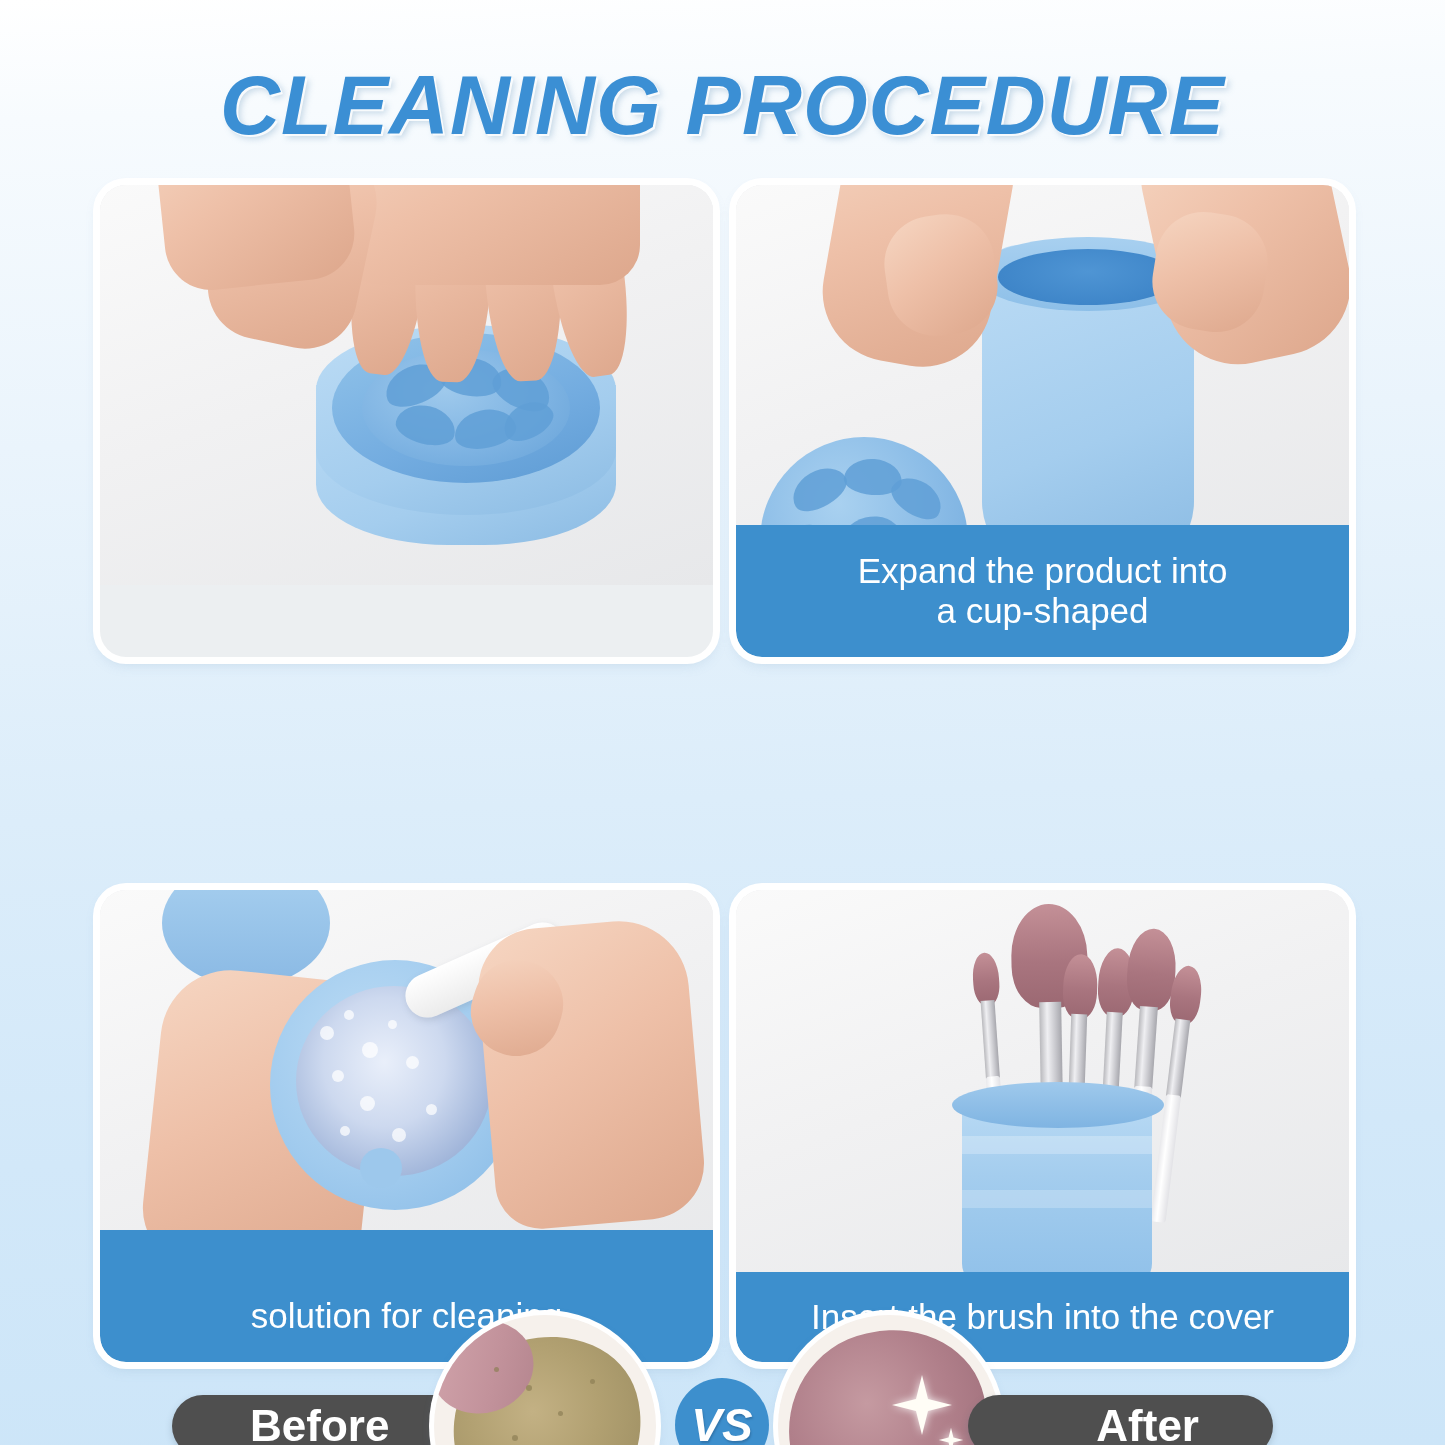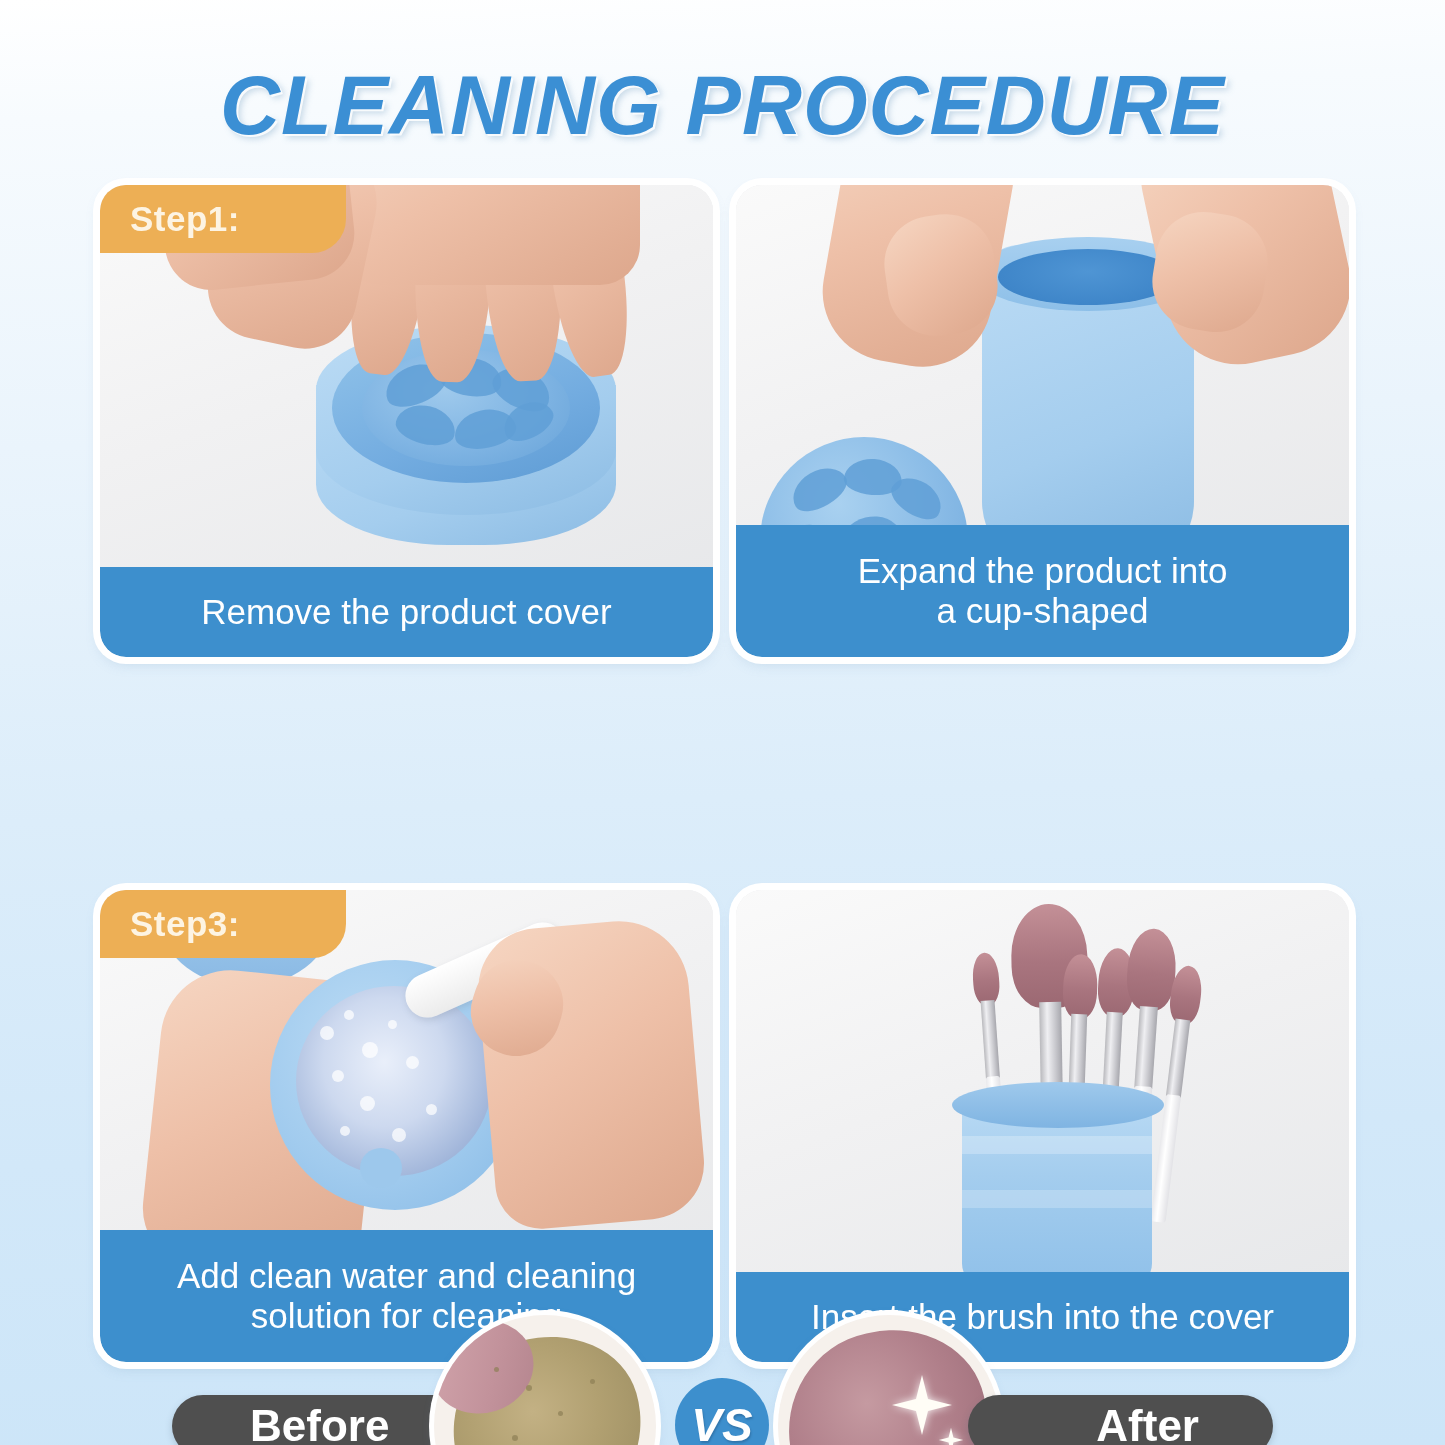--- a/index.html
+++ b/index.html
@@ -167,22 +167,20 @@
 
     <div class="skin s1-finger" style="left:255px;top:-40px;width:72px;height:230px;transform:rotate(7deg);"></div>
     <div class="skin s1-finger" style="left:316px;top:-58px;width:76px;height:255px;transform:rotate(2deg);"></div>
     <div class="skin s1-finger" style="left:384px;top:-54px;width:76px;height:250px;transform:rotate(-3deg);"></div>
     <div class="skin s1-finger" style="left:450px;top:-40px;width:72px;height:232px;transform:rotate(-8deg);"></div>
     <div class="skin" style="left:240px;top:-90px;width:300px;height:190px;border-radius:40px;"></div>
 
     <div class="skin" style="left:118px;top:-46px;width:150px;height:206px;border-radius:60px 60px 52px 52px;transform:rotate(12deg);"></div>
     <div class="skin" style="left:60px;top:-80px;width:190px;height:180px;border-radius:46px;transform:rotate(-6deg);"></div>
   </div>
-  <div class="badge">Step1:</div>
-  <div class="caption">Remove the product cover</div>
 </div>
 
 <div class="card card-2">
   <div class="photo">
     <div class="bg-plate"></div>
     <div class="sil-lt s2-cup"></div>
     <div class="s2-rim"></div>
     <div class="s2-inner"></div>
     <div style="position:absolute;left:440px;top:96px;width:36px;height:34px;border-radius:50%;background:#9dc8ec;"></div>
     <div class="s2-lid">
@@ -229,24 +227,23 @@
       <div class="bubble" style="left:130px;top:118px;width:11px;height:11px;"></div>
       <div class="bubble" style="left:96px;top:142px;width:14px;height:14px;"></div>
       <div class="bubble" style="left:44px;top:140px;width:10px;height:10px;"></div>
     </div>
     <div style="position:absolute;left:260px;top:258px;width:42px;height:40px;border-radius:50%;background:#9dc8ec;"></div>
 
     <div class="s3-handle"></div>
     <div class="skin" style="left:386px;top:34px;width:210px;height:300px;border-radius:60px 70px 56px 46px;transform:rotate(-5deg);"></div>
     <div class="skin" style="left:372px;top:70px;width:90px;height:96px;border-radius:44px;transform:rotate(18deg);"></div>
   </div>
-  <div class="badge">Step3:</div>
   <div class="caption two-line">
     <span>
-      <span>Add clean water and cleaning</span><br>
+      <br>
       <span>solution for cleaning</span>
     </span>
   </div>
 </div>
 
 <div class="card card-4">
   <div class="photo">
     <div class="bg-plate"></div>
 
     <div class="brush" style="left:252px;top:62px;width:30px;height:270px;transform:rotate(-4deg);">

